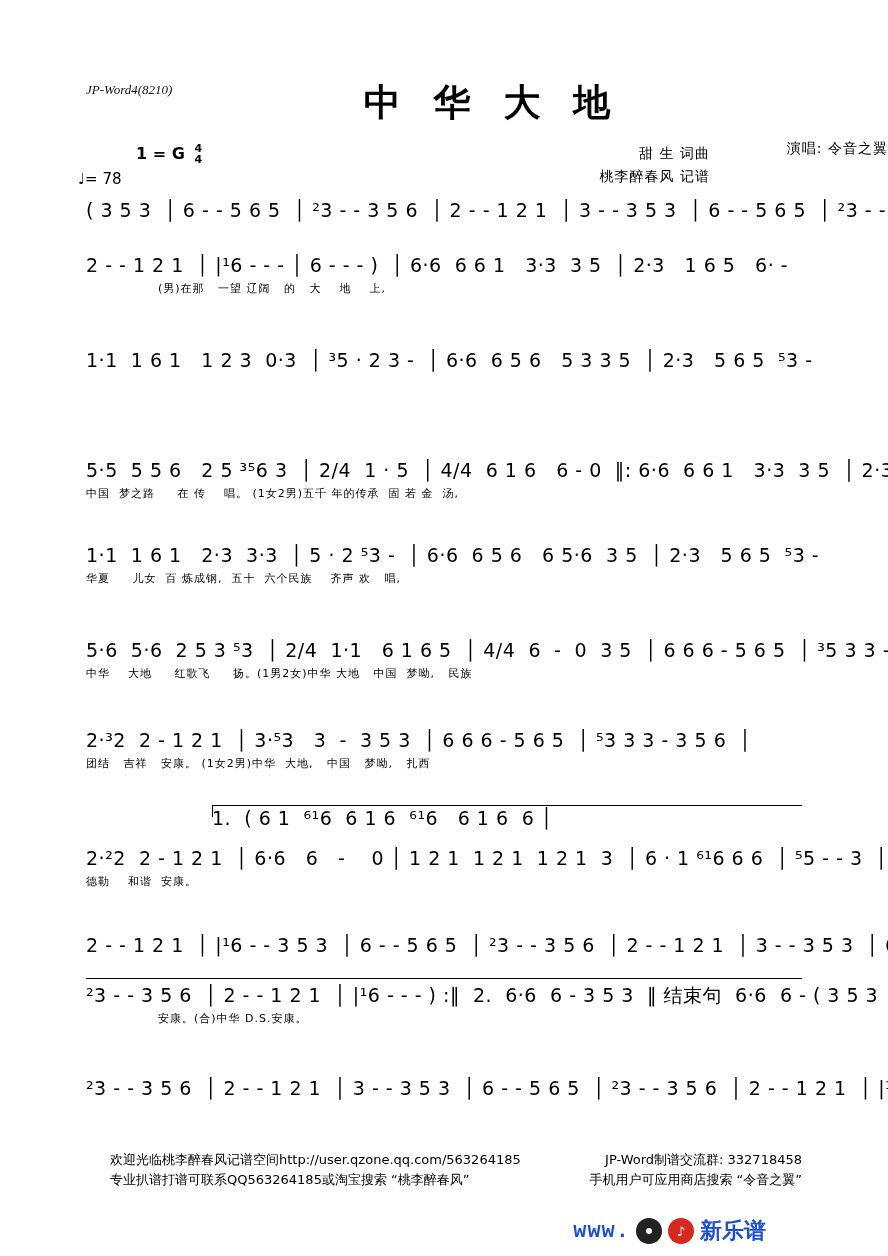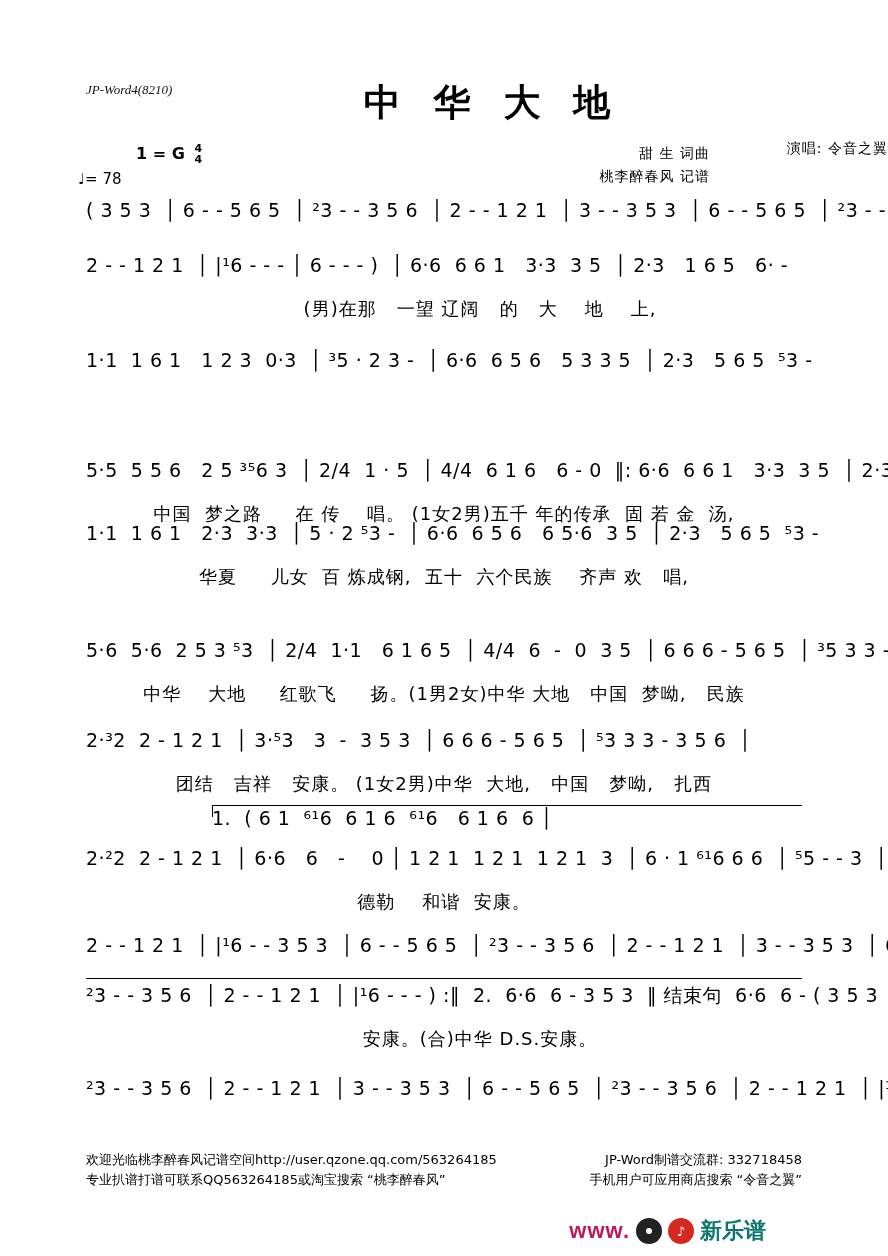--- a/index.html
+++ b/index.html
@@ -56,67 +56,66 @@
     position:absolute;left:86px;width:716px;
     font-family:"DejaVu Sans", sans-serif;
   }
   .notes{
     font-size:19px;
     letter-spacing:0.5px;
     white-space:pre;
     line-height:1.15;
   }
   .lyric{
-    font-size:18px;
+    font-size:11px;
     white-space:pre;
     letter-spacing:1px;
     font-family:"DejaVu Sans", sans-serif;
-    margin-top:20px;
-    text-align:center;
+    margin-top:4px;
   }
   .lyric.indent{margin-left:72px;}
 
   .rule{
     position:absolute;background:#000;height:1px;
   }
 
   
   .footer{
     position:absolute;left:86px;bottom:66px;width:716px;
     font-size:13px;line-height:1.55;
     font-family:"DejaVu Sans", sans-serif;
   }
   .footer .row{display:flex;justify-content:space-between;}
-  .footer .left{white-space:nowrap;}
+  .footer .left{white-space:nowrap;margin-left:24px;}
   .footer .right{white-space:nowrap;}
 
   .watermark{
     position:absolute;right:30px;bottom:10px;
     display:flex;align-items:center;gap:6px;
   }
   .watermark .wtxt{
-    font-size:22px;font-weight:bold;color:#be185d;
-    font-family:Liberation Sans, sans-serif;letter-spacing:1px;
+    font-size:22px;font-weight:bold;color:#1d4ed8;
+    font-family:Liberation Mono, monospace;letter-spacing:1px;
   }
   .watermark .disc{
     width:26px;height:26px;border-radius:50%;
     background:#222;position:relative;
   }
   .watermark .disc:after{
     content:"";position:absolute;left:10px;top:10px;width:6px;height:6px;
     border-radius:50%;background:#fff;
   }
   .watermark .redball{
     width:26px;height:26px;border-radius:50%;background:#d5281f;
     display:flex;align-items:center;justify-content:center;
     color:#fff;font-size:13px;font-weight:bold;
     font-family:"DejaVu Sans", sans-serif;
   }
   .watermark .cn{
-    font-size:22px;font-weight:bold;color:#0f766e;
+    font-size:22px;font-weight:bold;color:#1d4ed8;
     font-family:"DejaVu Sans", sans-serif;
   }
 </style>
 </head>
 <body>
 
 <div class="page">
 
   <div class="corner-id">JP-Word4(8210)</div>
 
@@ -148,21 +147,21 @@
 
   <div class="staff" style="top:350px;">
     <div class="notes">1·1  1 6 1   1 2 3  0·3  │ ³5 · 2 3 -  │ 6·6  6 5 6   5 3 3 5  │ 2·3   5 6 5  ⁵3 -</div>
   </div>
 
   <div class="staff" style="top:460px;">
     <div class="notes">5·5  5 5 6   2 5 ³⁵6 3  │ 2/4  1 · 5  │ 4/4  6 1 6   6 - 0  ‖: 6·6  6 6 1   3·3  3 5  │ 2·3   1 6 5   6· -</div>
     <div class="lyric">中国  梦之路     在 传    唱。 (1女2男)五千 年的传承  固 若 金  汤,</div>
   </div>
 
-  <div class="staff" style="top:523px;">
+  <div class="staff" style="top:545px;">
     <div class="notes">1·1  1 6 1   2·3  3·3  │ 5 · 2 ⁵3 -  │ 6·6  6 5 6   6 5·6  3 5  │ 2·3   5 6 5  ⁵3 -</div>
     <div class="lyric">华夏     儿女  百 炼成钢,  五十  六个民族    齐声 欢   唱,</div>
   </div>
 
   <div class="staff" style="top:640px;">
     <div class="notes">5·6  5·6  2 5 3 ⁵3  │ 2/4  1·1   6 1 6 5  │ 4/4  6  -  0  3 5  │ 6 6 6 - 5 6 5  │ ³5 3 3 - 3 5 6  │</div>
     <div class="lyric">中华    大地     红歌飞     扬。(1男2女)中华 大地   中国  梦呦,   民族</div>
   </div>
 
   <div class="staff" style="top:730px;">

